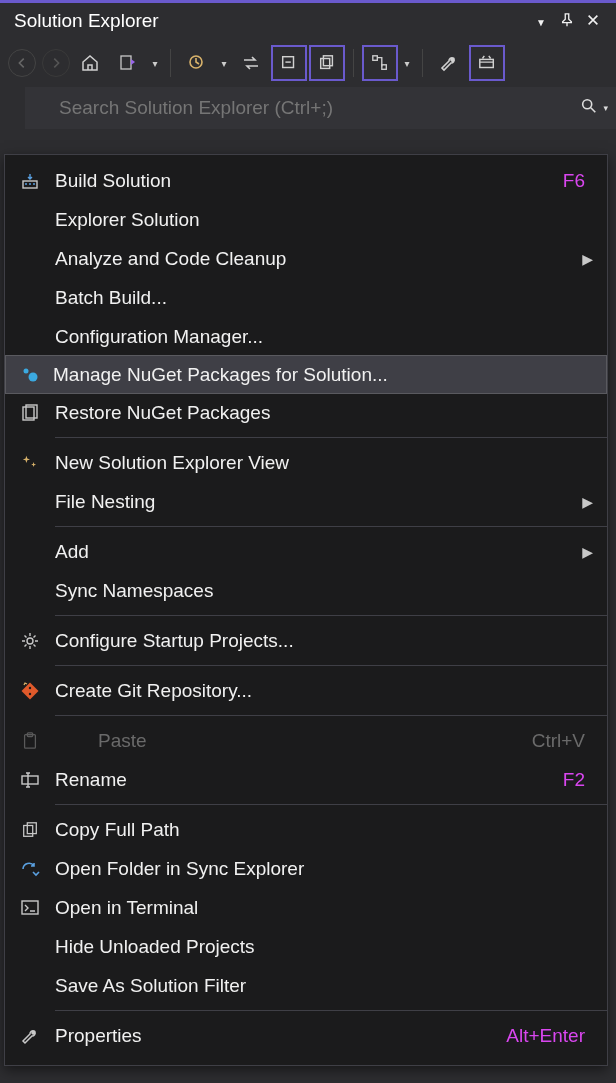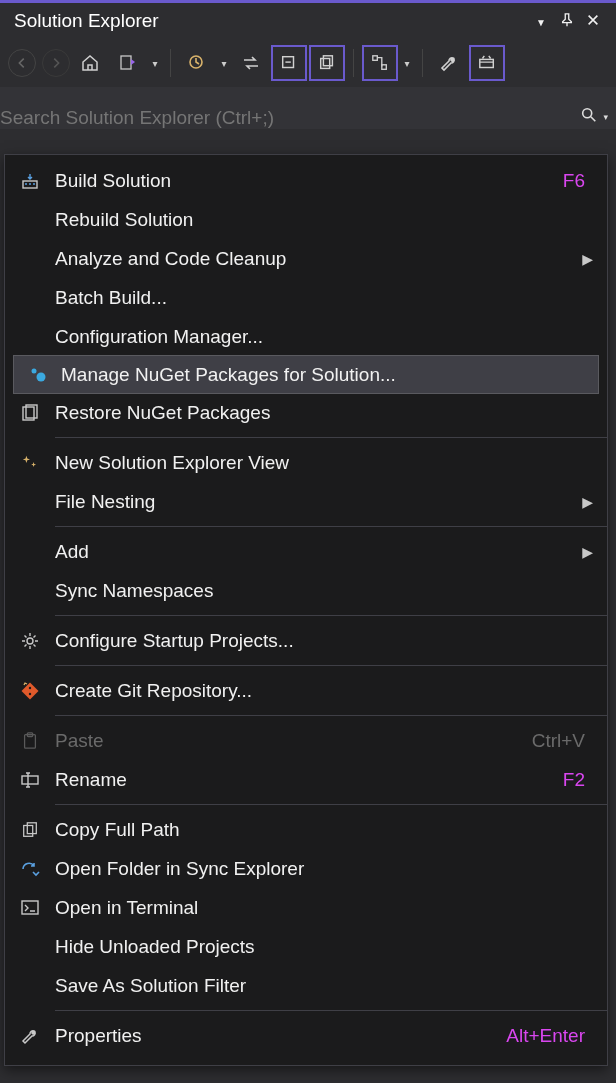--- a/index.html
+++ b/index.html
@@ -38,24 +38,25 @@
       display: flex; align-items: center; justify-content: center;
       border: 2px solid transparent;
       color: #d0d0d0;
     }
     .tbbtn.boxed { border-color: #6a5acd; }
     .tbbtn svg { display:block; }
     .tbsep { width: 1px; height: 28px; background: #444; margin: 0 6px;}
     .tbdrop { width: 14px; color:#ccc; font-size:10px; display:flex;align-items:center;justify-content:center;}
     .searchbar {
       height: 42px;
-      display: flex; align-items: flex-end;
-      padding: 0 8px 0 0;
+      display: flex; align-items: center;
+      padding: 0 8px 0 34px;
       background: #333337;
       color: #bdbdbd;
+      margin-left: 25px;
     }
     .searchbar input {
       flex: 1; background: transparent; border: none; outline: none;
       color: #bdbdbd; font-size: 19px; font-family: inherit;
     }
     .searchbar .mag { width: 32px; color:#ddd; text-align:right; font-size:18px;}
     .contextmenu {
       position: absolute;
       left: 4px; top: 154px;
       width: 604px;
@@ -64,25 +65,25 @@
       box-shadow: 0 4px 12px rgba(0,0,0,.5);
       padding: 6px 0 10px 0;
     }
     .menuitem {
       display: flex; align-items: center;
       height: 39px;
       padding: 0 14px 0 0;
       color: #f1f1f1;
       justify-content: center;
     }
-    .menuitem.disabled { color: #6a6a6a; }
+    .menuitem.disabled { color: #6a6a6a; gap: 43px; }
     .menuitem.highlight {
       background: #3f3f46;
       border: 1px solid #5a5a5f;
-      margin: -1px 8px;
+      margin: -1px 0;
       padding-right: 12px;
     }
     .menuitem.highlight .iconcol { width: 47px; }
     .iconcol {
       width: 50px; display: flex; align-items: center; justify-content: center;
       color: #c8c8c8;
     }
     .menuitem.disabled .iconcol { color:#5a5a5a;}
     .label { flex: 1; font-size: 19px; font-weight: 350; }
     .shortcut { color: #d946ef; font-size: 19px; padding-right: 8px; font-weight:350;}
@@ -201,21 +202,21 @@
             <rect x="3" y="10" width="14" height="7"></rect>
             <path d="M5 13h2M9 13h2M13 13h2M10 3v5m-2 -2l2 2 2-2" stroke="#5aa0e0"></path>
           </svg>
       </div>
       <div class="label">Build Solution</div>
       <div class="shortcut">F6</div>
     </div>
 
     <div class="menuitem">
       <div class="iconcol"></div>
-      <div class="label">Rebuild Solution</div>
+      <div class="label">Explorer Solution</div>
     </div>
 
 
     <div class="menuitem">
       <div class="iconcol"></div>
       <div class="label">Analyze and Code Cleanup</div>
       <div class="submenu-arrow">▶</div>
     </div>
 
     <div class="menuitem">

